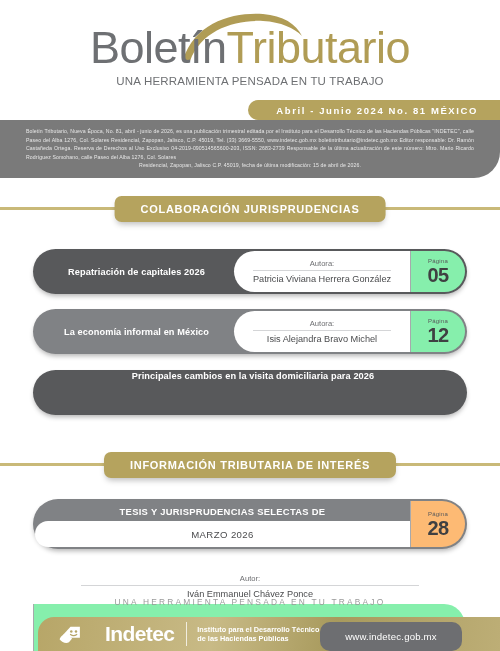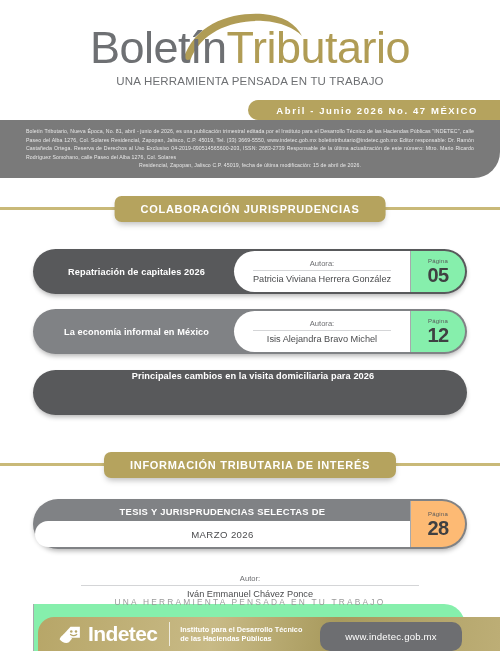--- a/index.html
+++ b/index.html
@@ -290,21 +290,21 @@
     border-top-left-radius: 16px;
     display: flex;
     align-items: center;
     box-sizing: border-box;
     padding-left: 20px;
     overflow: hidden;
   }
   .logo-wrap {
     display: flex;
     align-items: center;
-    gap: 5px;
+    gap: 22px;
   }
   .logo-word {
     color: #ffffff;
     font-size: 21px;
     font-weight: bold;
     letter-spacing: -0.6px;
     line-height: 22px;
   }
   .logo-divider {
     width: 1px;
@@ -343,21 +343,21 @@
     <path d="M2,48 C14,10 52,0 82,2 C102,3.5 115,12 121,24
              C113,16 100,10 82,9 C54,7.5 20,18 9,49 Z" fill="#b09c55"></path>
   </svg>
 
   <div class="title-row">
     <span class="title-boletin">Boletín</span><span class="title-tributario">Tributario</span>
   </div>
 
   <div class="tagline">UNA HERRAMIENTA PENSADA EN TU TRABAJO</div>
 
-  <div class="issue-bar">Abril - Junio 2026 No. 47 MÉXICO</div>
+  <div class="issue-bar">Abril - Junio 2024 No. 81 MÉXICO</div>
 </div>
 
 <div class="legal">
   <span>Boletín Tributario, Nueva Época, No. 81, abril - junio de 2026, es una publicación trimestral editada por el Instituto para el Desarrollo Técnico de las Haciendas Públicas "INDETEC", calle Paseo del Alba 1276, Col. Solares Residencial, Zapopan, Jalisco, C.P. 45019, Tel. (33) 3669-5550, www.indetec.gob.mx boletintributario@indetec.gob.mx Editor responsable: Dr. Ramón Castañeda Ortega. Reserva de Derechos al Uso Exclusivo 04-2019-090514565600-203, ISSN: 2683-2739 Responsable de la última actualización de este número: Mtro. Mario Ricardo Rodríguez Somohano, calle Paseo del Alba 1276, Col. Solares</span>
   <span class="last-line">Residencial, Zapopan, Jalisco C.P. 45019, fecha de última modificación: 15 de abril de 2026.</span>
 </div>
 
 <div class="section-band" style="top:196px;">
   <div class="rule"></div>
   <div class="pill">COLABORACIÓN JURISPRUDENCIAS</div>

